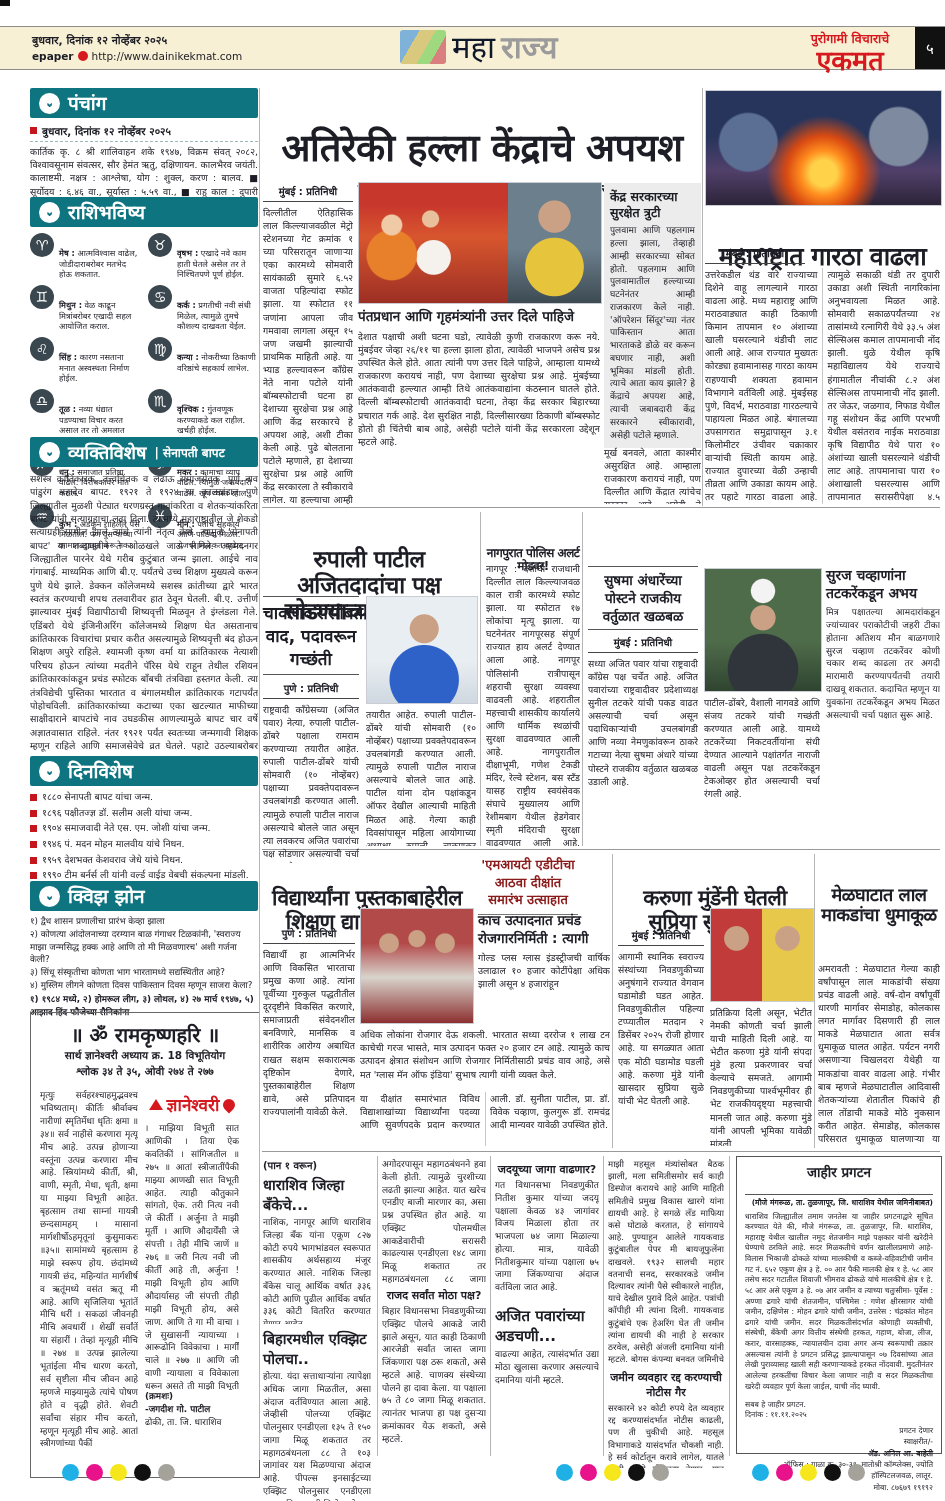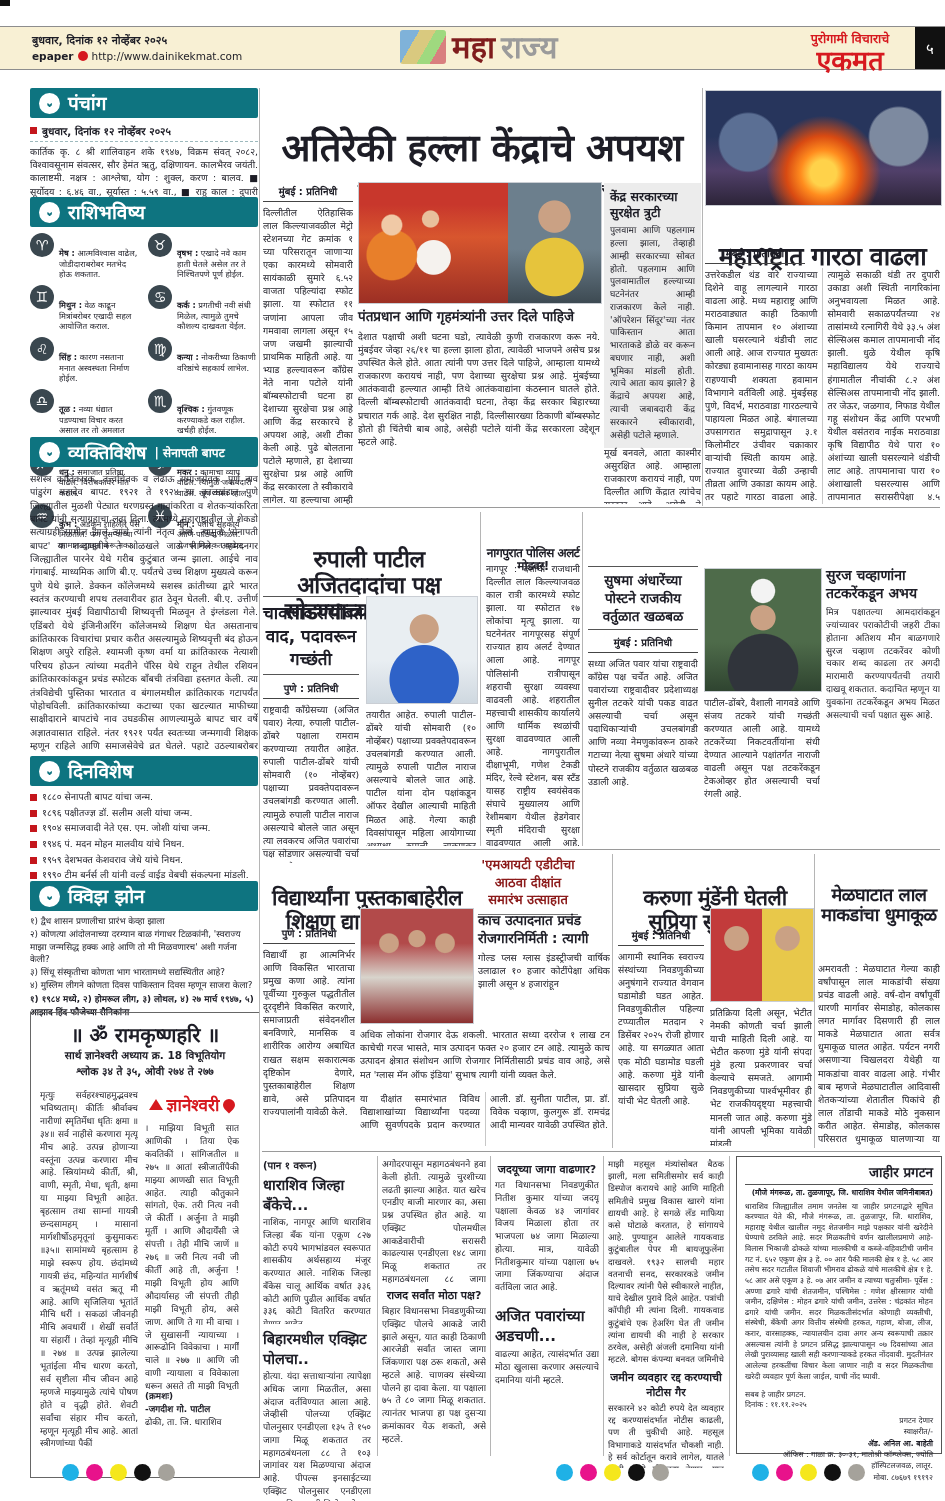--- a/index.html
+++ b/index.html
@@ -10,21 +10,21 @@
   .bt{font-size:9.2px;line-height:1.42;overflow:hidden;}
   .corner{width:10px;height:6px;background:#111;}
   
   .mast{background:#f8f0d4;border-top:1px solid #8d8d8d;border-bottom:1px solid #8d8d8d;}
   .mdate{font-weight:bold;font-size:11px;}
   .murl{font-size:10.5px;margin-top:3px;display:flex;align-items:center;gap:4px;}
   .edot{width:10px;height:10px;border-radius:50%;background:#d6191f;display:inline-block;}
   .mcenter{display:flex;align-items:center;gap:6px;}
   .mimg{width:46px;height:34px;border-radius:3px;
         background:linear-gradient(120deg,#7fb2d9 0 30%,#d9c97f 30% 55%,#9fd97f 55% 75%,#d97f7f 75% 100%);}
-  .logored{color:#7f1d1d;font-size:31px;font-weight:bold;line-height:1;}
+  .logored{color:#0f172a;font-size:31px;font-weight:normal;line-height:1;}
   .logogray{color:#9b9b9b;font-size:31px;font-weight:bold;line-height:1;}
   .tagline{color:#d6191f;font-size:12.5px;font-weight:bold;text-align:center;}
   .brand{color:#d6191f;font-size:27px;font-weight:bold;text-align:center;line-height:1;}
   .pagestrip{background:#111;color:#fff;display:flex;align-items:center;justify-content:center;font-size:15px;}
   
   .sec-head{height:30px;background:#0e7480;color:#fff;display:flex;align-items:center;gap:8px;
             padding:0 9px;font-weight:bold;border-radius:2px;}
   .sec-title{font-size:19px;}
   .sec-sub{font-size:12px;font-weight:bold;}
   .chev{width:21px;height:21px;min-width:21px;border-radius:50%;background:#fff;color:#0e7480;
@@ -87,21 +87,21 @@
   .rambox{border:1px solid #666;padding:8px 9px;}
   .ramtitle{font-size:20px;font-weight:bold;text-align:center;}
   .ramsub{font-size:10.5px;font-weight:bold;text-align:center;line-height:1.5;}
   .ramcol{font-size:8.9px;line-height:1.45;text-align:justify;overflow:hidden;}
   .dnlogo{display:flex;align-items:center;justify-content:center;gap:4px;color:#d6191f;font-weight:bold;
           font-size:17px;margin:4px 0 6px 0;}
   .pin{width:12px;height:12px;border-radius:50% 50% 50% 0;background:#d6191f;transform:rotate(-45deg);display:inline-block;}
   .temple{width:0;height:0;border-left:7px solid transparent;border-right:7px solid transparent;border-bottom:11px solid #d6191f;display:inline-block;}
   
   .notice{border:1px solid #555;padding:6px 8px;font-size:7.6px;line-height:1.4;}
-  .ntitle{font-size:13.5px;font-weight:bold;text-align:right;border-bottom:1px solid #555;padding-bottom:2px;margin-bottom:3px;}
+  .ntitle{font-size:13.5px;font-weight:bold;text-align:center;border-bottom:1px solid #555;padding-bottom:12px;margin-bottom:3px;}
   .nsub{text-align:right;font-weight:bold;margin-bottom:3px;}
   .nsig{text-align:right;line-height:1.5;margin-top:4px;}
   .dots{display:flex;gap:7px;}
   .dot{width:17px;height:17px;border-radius:50%;}
   .bold-sub{font-weight:bold;font-size:11px;text-align:center;margin:3px 0;}
   .mit{color:#8b1a1a;font-weight:bold;font-size:13px;text-align:center;line-height:1.35;
        border-bottom:1px solid #777;padding-bottom:5px;}
   .boxtitle{font-weight:bold;font-size:13.5px;line-height:1.3;margin-bottom:4px;}
 </style>
 </head>

